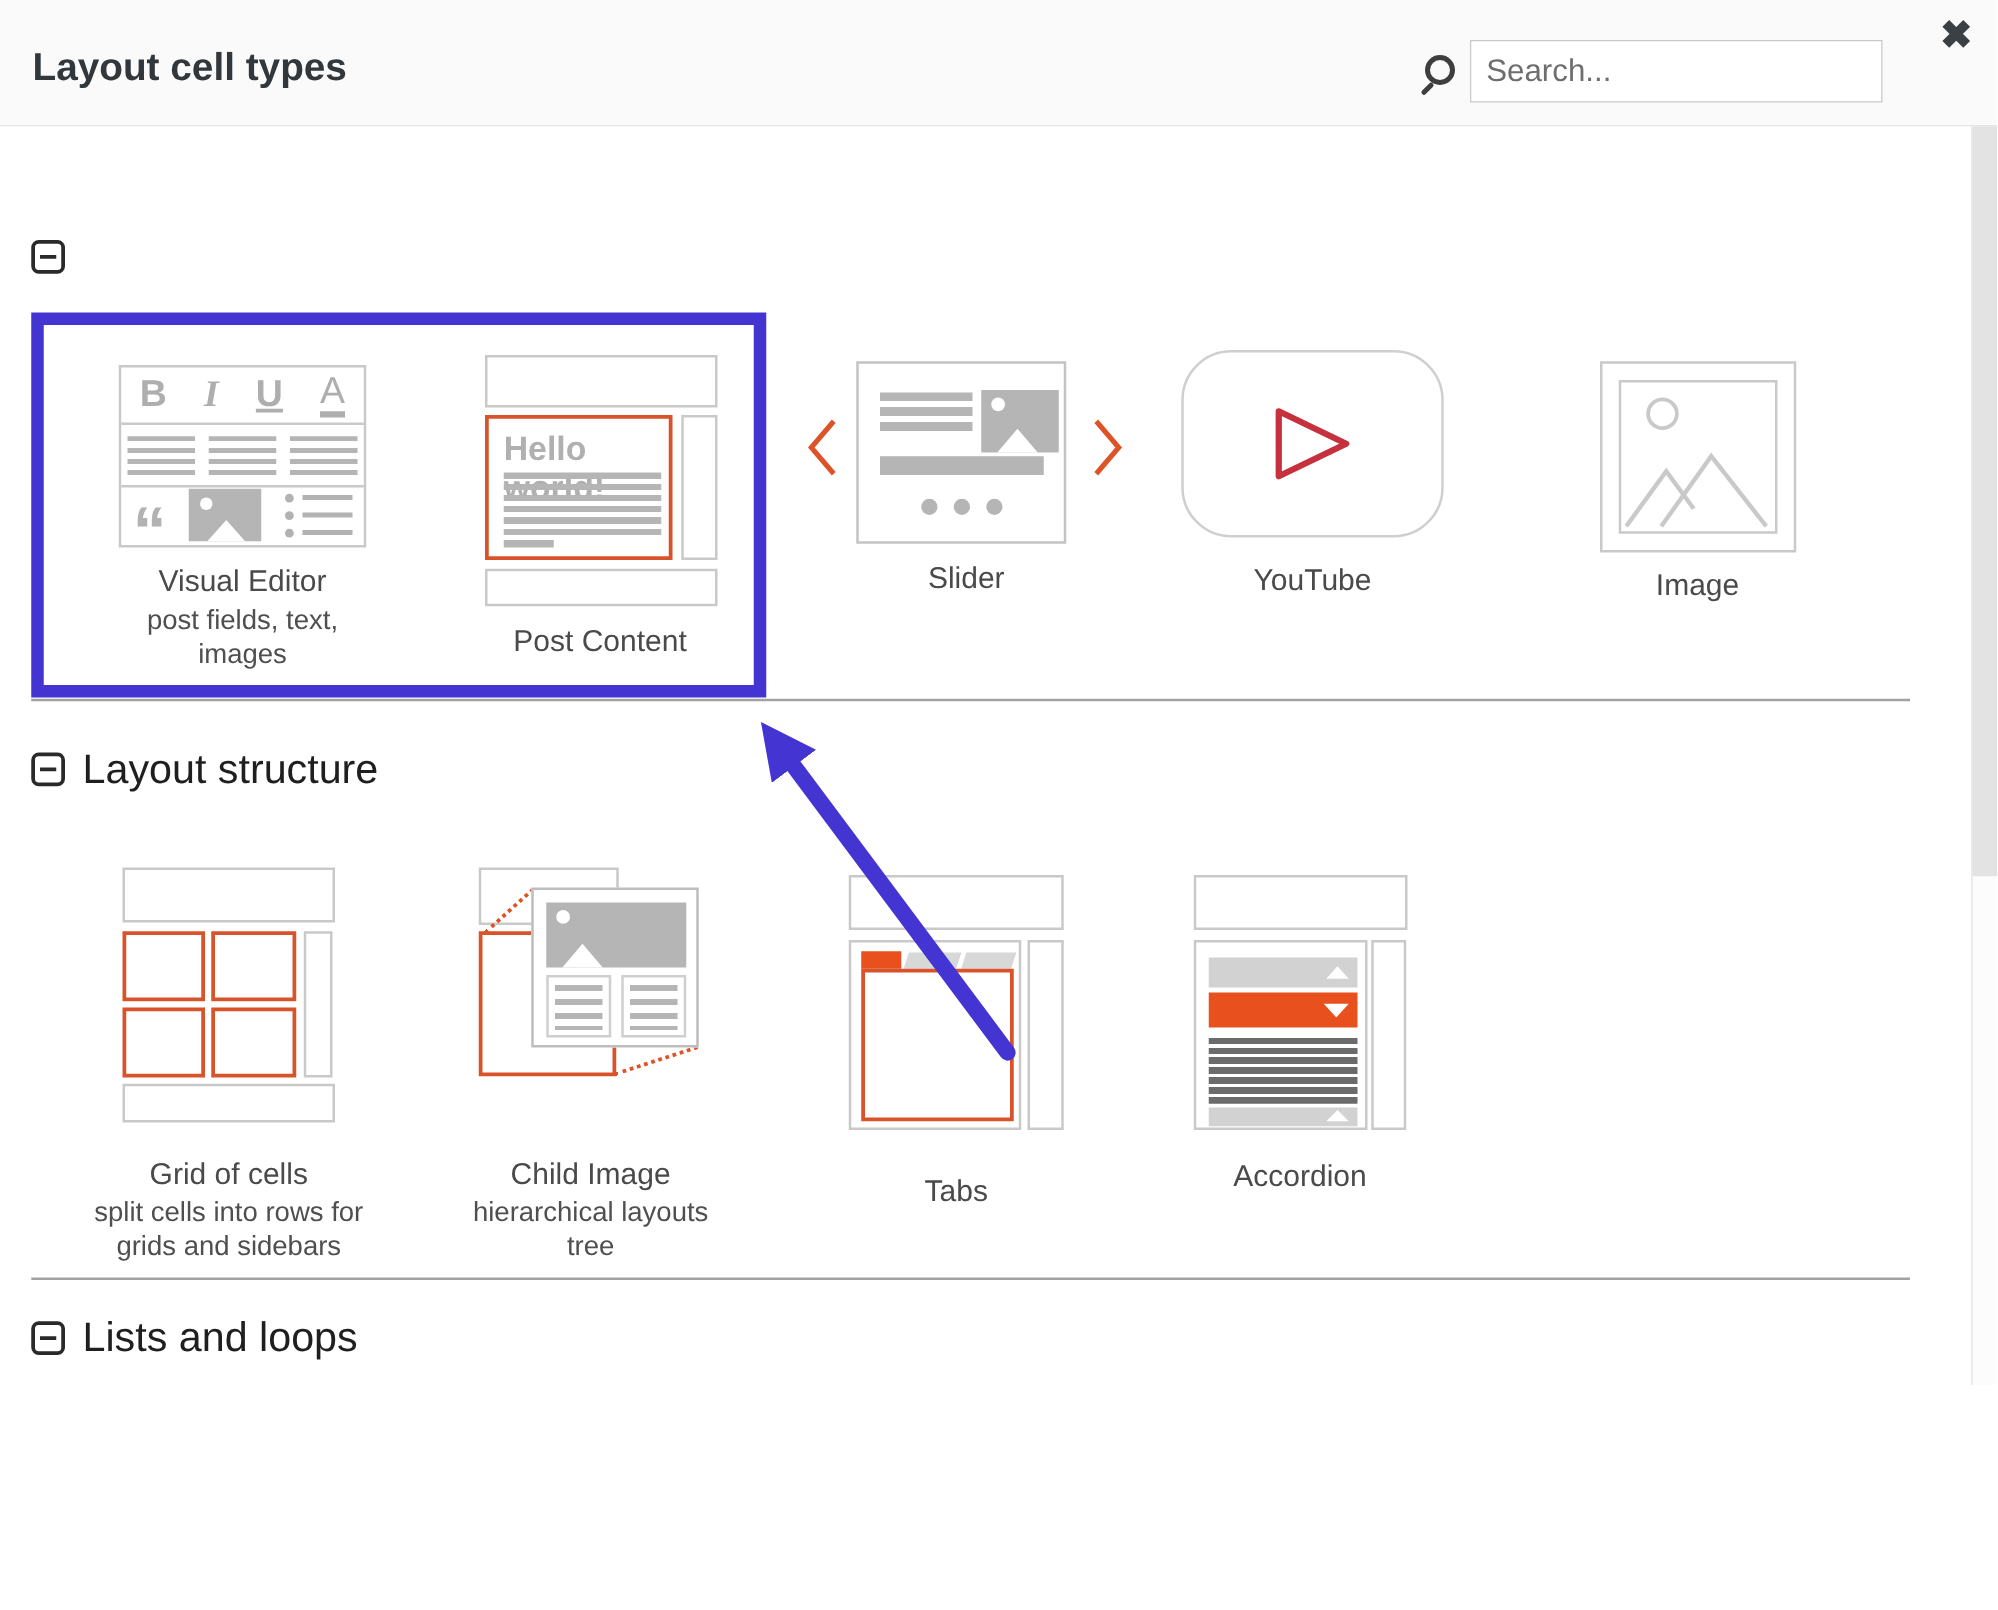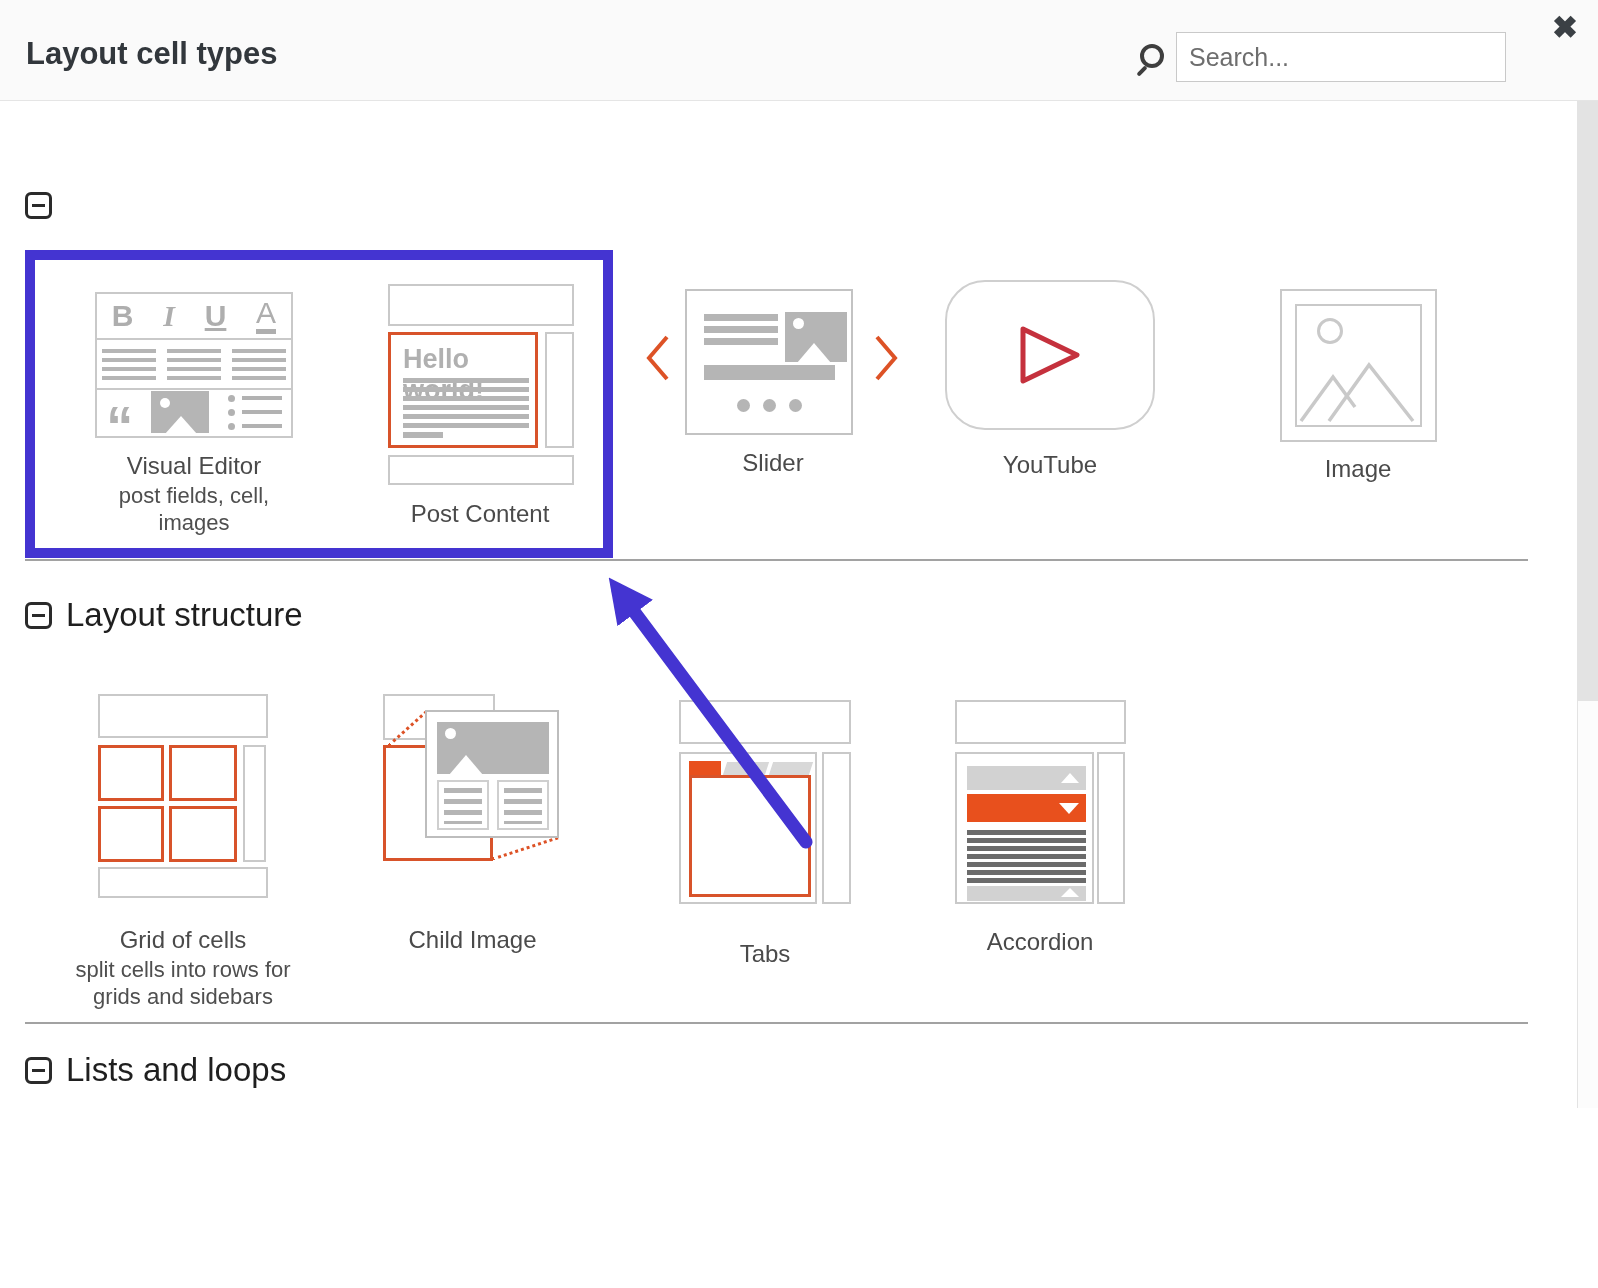--- a/index.html
+++ b/index.html
@@ -171,21 +171,21 @@
           </span>
         <span class="brow">
             <i class="dot"></i>
             <i class="bl"></i>
           </span>
       </span>
     </div>
   </div>
   <div class="lbl-block" style="left:94px;top:452px;width:200px;">
     <div class="lbl">Visual Editor</div>
-    <div class="sub" style="width:185px;">post fields, cell, images</div>
+    <div class="sub" style="width:185px;">post fields, text, images</div>
   </div>
 
   <div class="tile pc">
     <div class="rect" style="left:0;top:0;width:186px;height:42px;"></div>
     <div class="orect" style="left:0;top:48px;width:150px;height:116px;">
       <div class="pc-head">Hello world!</div>
       <div class="glines" style="left:12px;top:43px;width:126px;height:50px;"></div>
       <div style="position:absolute;left:12px;top:97px;width:40px;height:6px;background:#b5b5b5;"></div>
     </div>
     <div class="rect" style="left:157px;top:48px;width:29px;height:116px;"></div>
@@ -276,20 +276,21 @@
       <div class="ch-blk" style="left:10px;">
           <div class="glines"></div>
         </div>
       <div class="ch-blk" style="left:70px;">
           <div class="glines"></div>
         </div>
     </div>
   </div>
   <div class="lbl-block" style="left:365px;top:926px;width:215px;">
     <div class="lbl">Child Image</div>
+    <div class="sub" style="width:210px;">hierarchical layouts tree</div>
   </div>
 
   <div class="tile tb">
     <div class="rect" style="left:0;top:0;width:172px;height:44px;"></div>
     <div class="tb-box">
       <div class="tab-a"></div>
       <div class="tab-g" style="left:44px;width:42px;"></div>
       <div class="tab-g" style="left:90px;width:40px;"></div>
       <div class="tb-content"></div>
     </div>

